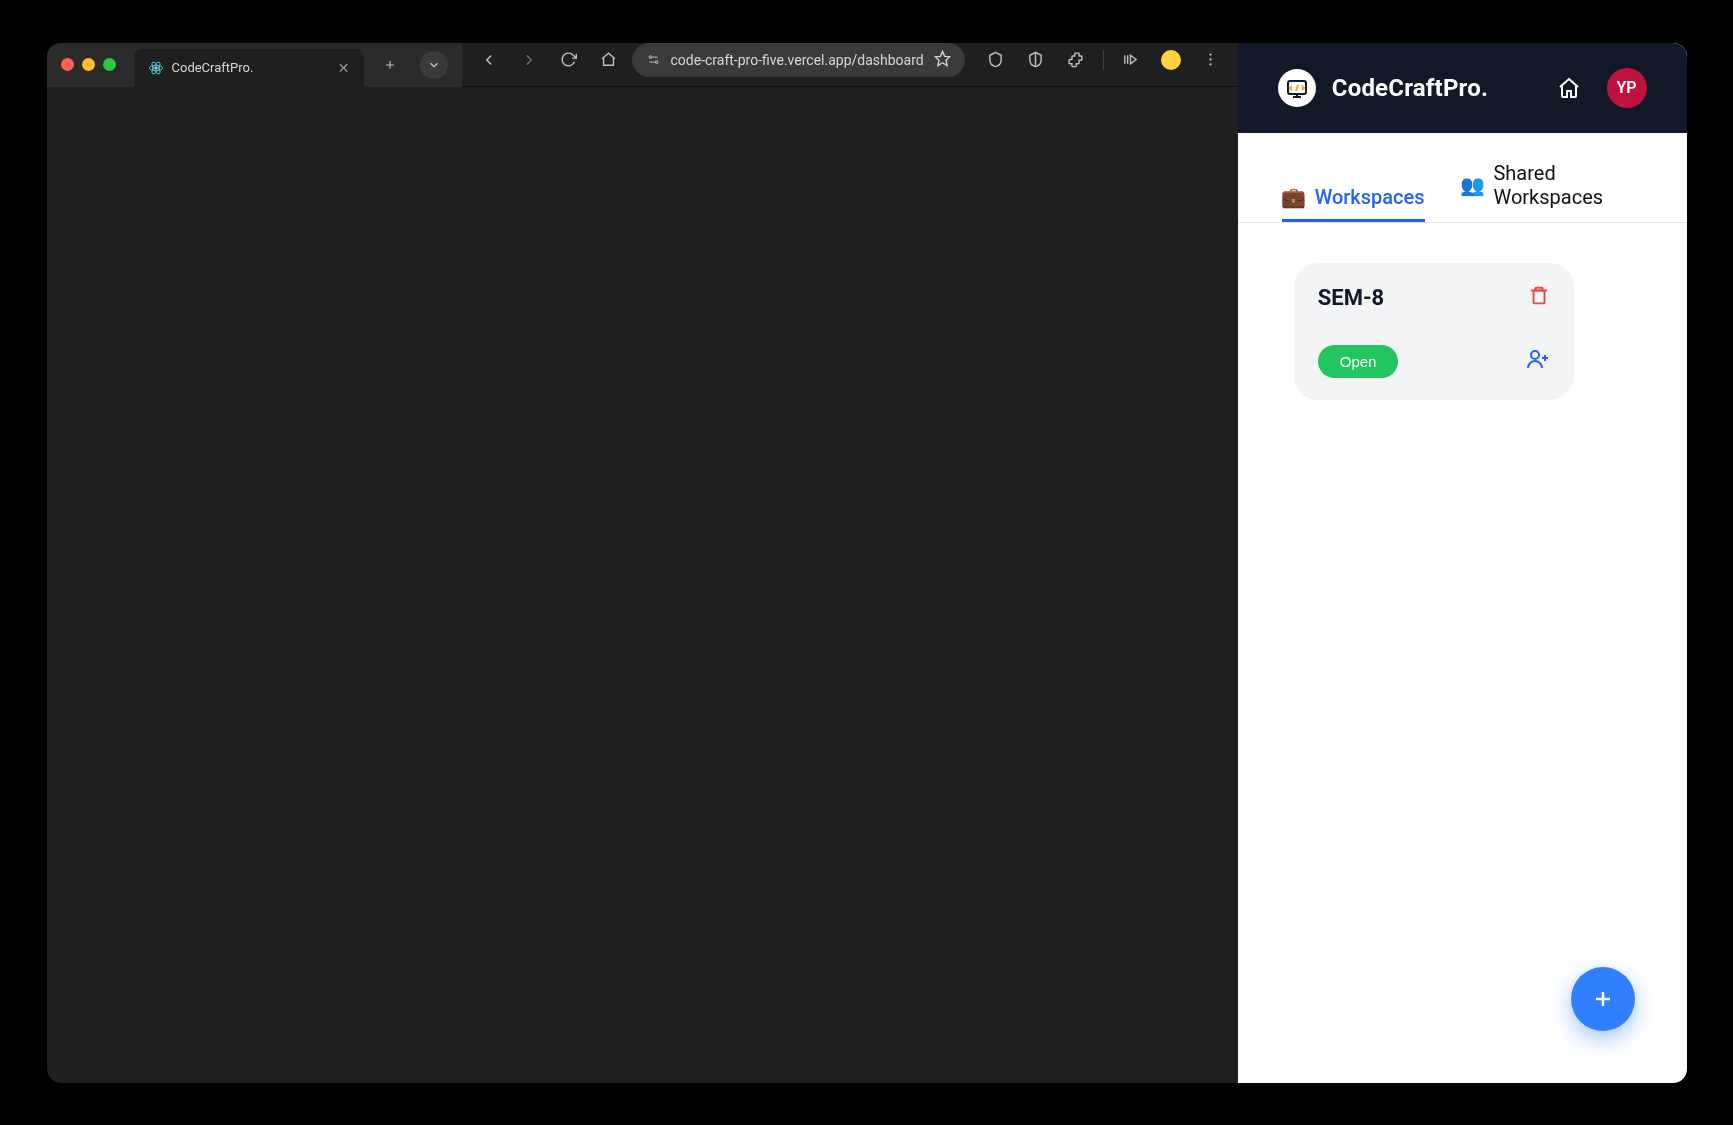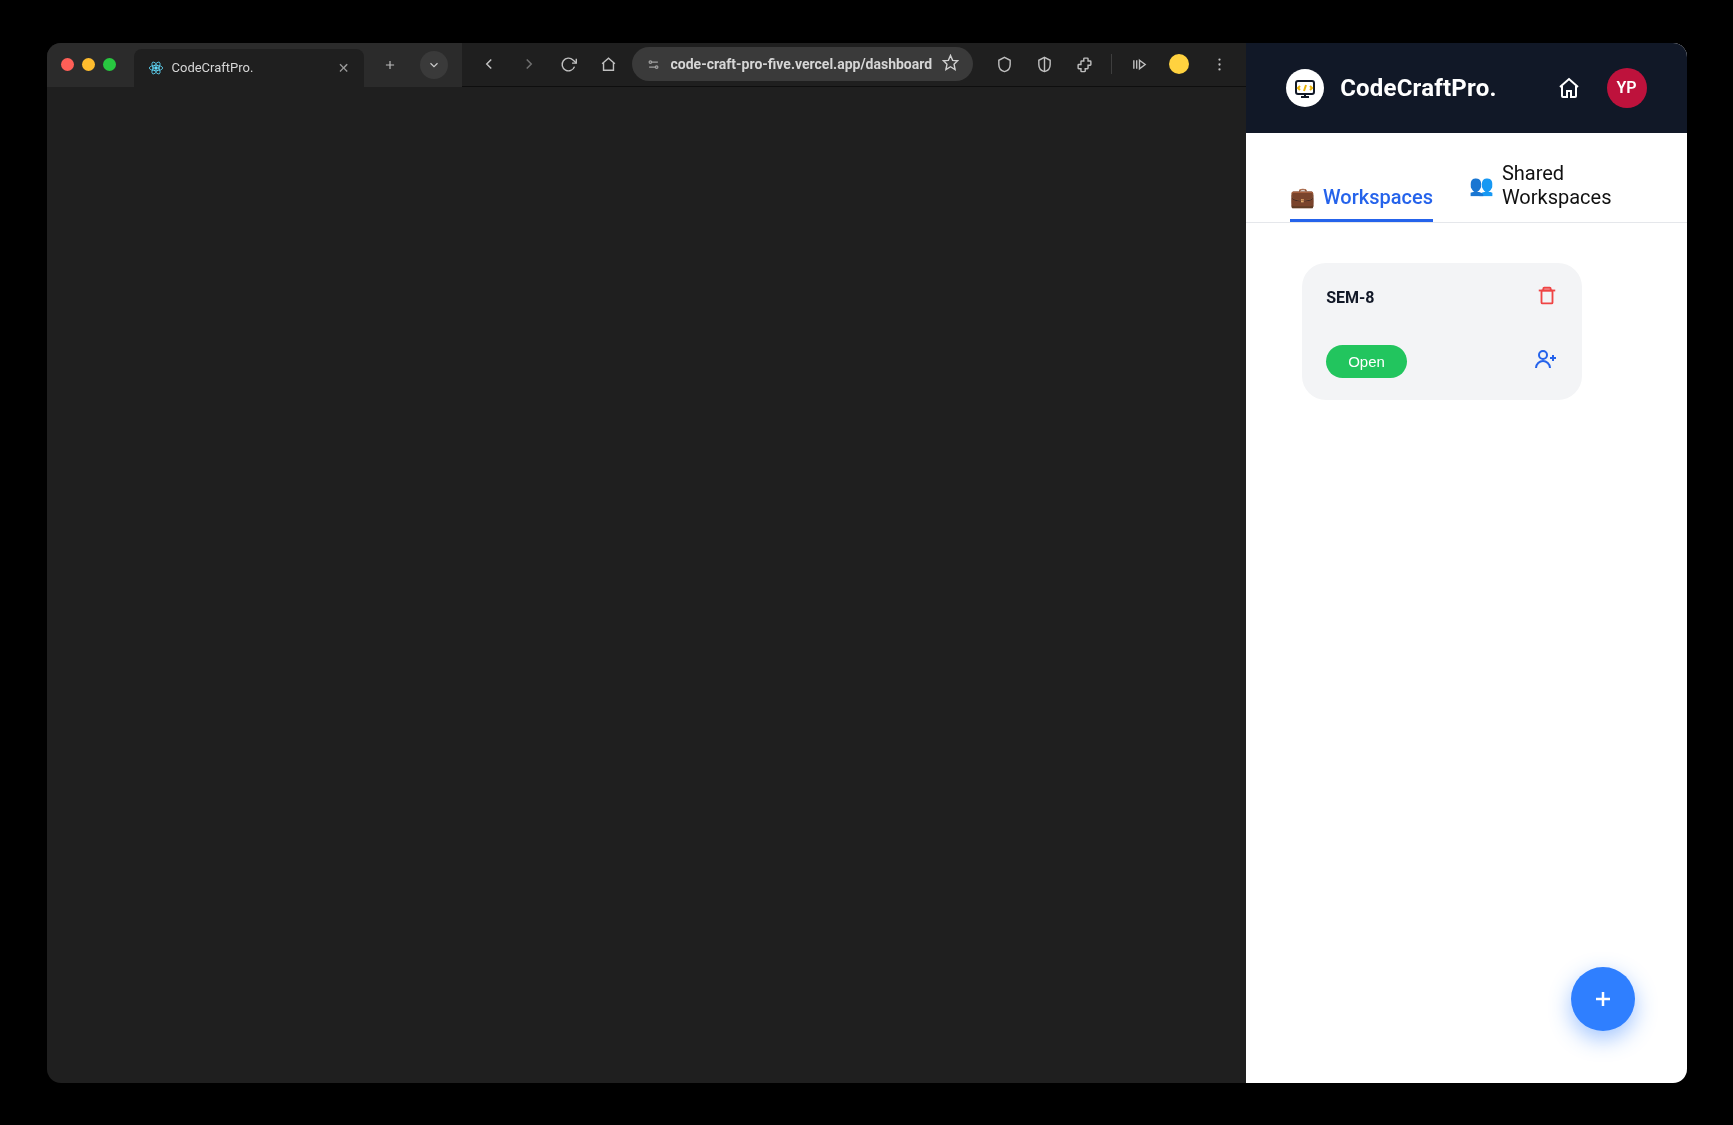--- a/index.html
+++ b/index.html
@@ -50,23 +50,22 @@
 .tab .react-logo { width:16px; height:16px; color:#61dafb; display:flex; align-items:center; justify-content:center; }
 .tab .close { margin-left: auto; color:#9a9a9a; cursor:pointer; font-size:14px; }
 .newtab { width:28px; height:28px; display:flex; align-items:center; justify-content:center; color:#bdbdbd; border-radius:6px; cursor:pointer; margin-left:4px;}
 .titlebar-spacer { flex:1; }
 .tabs-chevron { width:28px; height:28px; display:flex; align-items:center; justify-content:center; background:#3a3a3a; border-radius:50%; color:#ccc; cursor:pointer; }
 
 .toolbar {
   height: 44px;
   background: #1f1f1f;
   border-bottom: 1px solid #0e0e0e;
-  display:flex; align-items:center; padding:0 10px; gap:6px;
+  display:flex; align-items:flex-start; padding:0 10px; gap:6px;
   color:#bfbfbf;
-  font-weight:bold;
 }
 .toolbar .ibtn { width:34px; height:34px; display:flex; align-items:center; justify-content:center; border-radius:8px; cursor:pointer; }
 .addr {
   flex:1; display:flex; align-items:center; gap:10px;
   background:#3a3a3a; border-radius:18px; height:34px; padding:0 14px;
   color:#d6d6d6; font-size:14px;
 }
 .addr .lock { color:#a0a0a0; display:flex; }
 .addr .url { flex:1; white-space:nowrap; overflow:hidden; text-overflow:ellipsis; }
 .addr .star { color:#cfcfcf; cursor:pointer; }
@@ -113,21 +112,21 @@
 .tabs-row .tabbtn.active {
   color:#2563eb; border-bottom-color:#2563eb; font-weight:500;
 }
 
 .content { padding:40px 56px; }
 .card {
   width:280px; background:#f3f4f6; border-radius:24px;
   padding:22px 24px; display:flex; flex-direction:column;
 }
 .card-row1 { display:flex; align-items:center; justify-content:space-between; }
-.card-title { font-size:16px; font-weight:700; color:#111827; }
+.card-title { font-size:22px; font-weight:700; color:#111827; }
 .trash { color:#ef4444; cursor:pointer; }
 .card-row2 { display:flex; align-items:center; justify-content:space-between; margin-top:34px; }
 .open-btn {
   background:#22c55e; color:#fff; border:none; border-radius:18px;
   padding:8px 22px; font-size:15px; cursor:pointer;
 }
 .adduser { color:#2563eb; cursor:pointer; }
 
 .fab {
   position:absolute; right:52px; bottom:52px;

